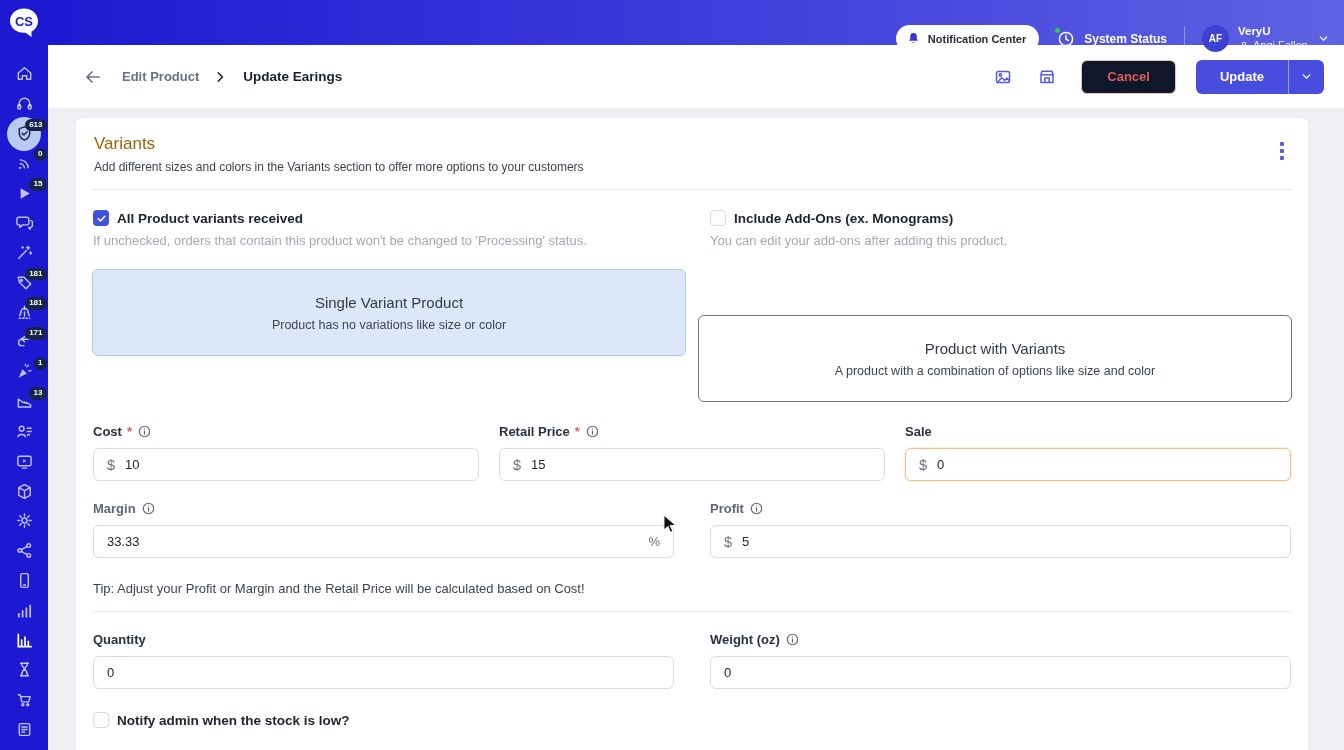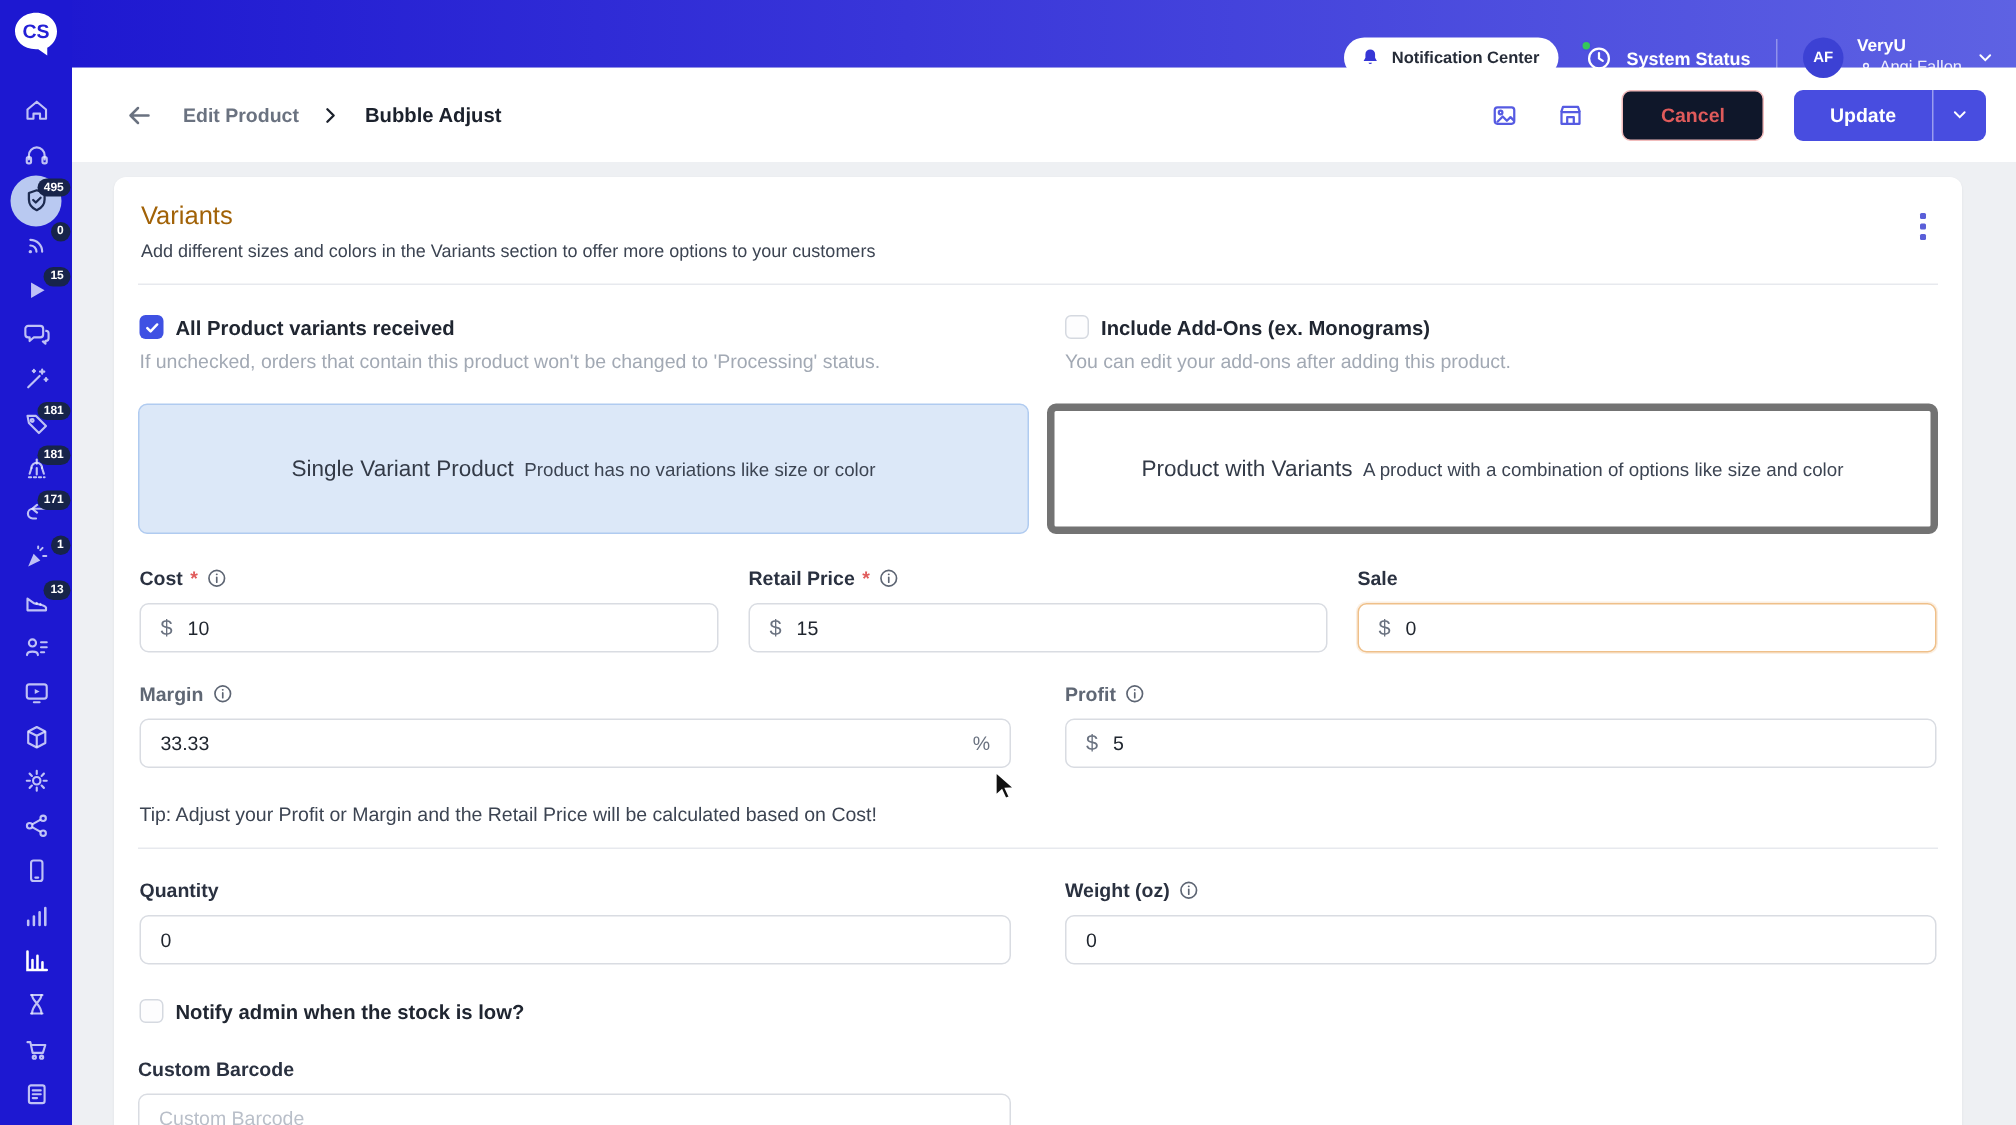--- a/index.html
+++ b/index.html
@@ -58,25 +58,25 @@
 
   .cb-row { margin-top:20px; padding:0 1px; }
   .cb-line { display:flex; align-items:center; gap:8px; }
   .cb { width:16px; height:16px; border-radius:4px; flex:0 0 16px; cursor:pointer; }
   .cb.checked { background:#3f51e3; display:flex; align-items:center; justify-content:center; }
   .cb.un { border:1.5px solid #d5d9e0; background:#fdfdfe; }
   .cb-label { font-size:13.5px; font-weight:700; color:#202631; }
   .cb-help { font-size:13px; color:#a2a9b4; margin-top:7px; }
 
   .cards-row { margin-top:21px; column-gap:12px; }
-  .vcard { height:87px; border-radius:6px; display:flex; align-items:center; justify-content:center; gap:7px; cursor:pointer; text-align:center; }
+  .vcard { height:87px; border-radius:6px; display:flex; flex-direction:column; align-items:center; justify-content:center; gap:7px; cursor:pointer; text-align:center; }
   .vcard .t { font-size:15px; font-weight:500; color:#333a47; }
   .vcard .s { font-size:12.5px; color:#3c4452; }
   .vcard.sel { background:#dce8f8; border:1px solid #b0cbf0; }
-  .vcard.plain { background:#fff; border:5px solid #737373; }
+  .vcard.plain { background:#fff; border:1px solid #737373;margin-top:46px; }
 
   .frow { margin-top:22px; padding:0 1px; }
   .lblrow { display:flex; align-items:center; gap:5px; margin-bottom:9px; }
   .lbl { font-size:13px; font-weight:700; color:#2a3140; }
   .lbl.gray { color:#5f6774; font-weight:600; }
   .req { color:#e05b5b; font-size:13px; font-weight:700; }
   .info { width:13px; height:13px; color:#5d6573; margin-left:1px; }
   .inp { display:flex; align-items:center; height:33px; border:1px solid #d9dce2; border-radius:6px; background:#fff; padding:0 13px; }
   .inp input { border:0; outline:0; flex:1; min-width:0; font-family:inherit; font-size:13px; color:#20262f; background:transparent; }
   .inp input::placeholder { color:#b9bfc9; }
@@ -149,21 +149,21 @@
           <path d="M4.5 13v-3a5.5 5.5 0 0 1 11 0v3"></path>
           <rect x="3" y="11.3" width="3" height="4.4" rx="1.2"></rect>
           <rect x="14" y="11.3" width="3" height="4.4" rx="1.2"></rect>
         </svg>
       </div>
     <div class="s-item active">
         <svg viewBox="0 0 20 20" fill="none" stroke="currentColor" stroke-width="1.6" stroke-linecap="round" stroke-linejoin="round">
           <path d="M10 3l5.5 1.9v4.6c0 4-2.5 6.2-5.5 7.5-3-1.3-5.5-3.5-5.5-7.5V4.9z"></path>
           <path d="M7.5 9.8l1.8 1.8 3.4-3.4"></path>
         </svg>
-        <span class="badge">495</span>
+        <span class="badge">613</span>
       </div>
     <div class="s-item">
         <svg viewBox="0 0 20 20" fill="none" stroke="currentColor" stroke-width="1.5" stroke-linecap="round">
           <circle cx="5.5" cy="14.5" r="1.2" fill="currentColor" stroke="none"></circle>
           <path d="M5.5 10.2a4.3 4.3 0 0 1 4.3 4.3M5.5 6.2a8.3 8.3 0 0 1 8.3 8.3"></path>
         </svg>
         <span class="badge">0</span>
       </div>
     <div class="s-item">
         <svg viewBox="0 0 20 20">
@@ -297,21 +297,21 @@
 
 <div class="page">
   <div class="page-header">
     <svg class="hdr-ic" style="color:#6a7280" viewBox="0 0 20 20" fill="none" stroke="currentColor" stroke-width="1.7" stroke-linecap="round" stroke-linejoin="round">
         <path d="M10 5l-5 5 5 5M5 10h12"></path>
       </svg>
     <span class="crumb-sec">Edit Product</span>
     <svg width="14" height="14" viewBox="0 0 20 20" fill="none" stroke="#1b212c" stroke-width="2.2" stroke-linecap="round" stroke-linejoin="round">
         <path d="M7.5 4l6 6-6 6"></path>
       </svg>
-    <span class="crumb-page">Bubble Adjust</span>
+    <span class="crumb-page">Update Earings</span>
     <div class="hdr-right">
       <svg class="hdr-ic" viewBox="0 0 20 20" fill="none" stroke="currentColor" stroke-width="1.5" stroke-linejoin="round">
           <rect x="3.5" y="4.5" width="13" height="11" rx="1.8"></rect>
           <circle cx="7.4" cy="8" r="1.2"></circle>
           <path d="M5 14.5l3.8-3.8 2.8 2.8 2.4-2.4 2.5 2.5"></path>
         </svg>
       <svg class="hdr-ic" viewBox="0 0 20 20" fill="none" stroke="currentColor" stroke-width="1.5" stroke-linejoin="round">
           <path d="M3.8 7.8L5 4.2h10l1.2 3.6"></path>
           <path d="M4 7.8h12v7.7H4z"></path>
           <path d="M7.8 15.5V11h4.4v4.5"></path>

